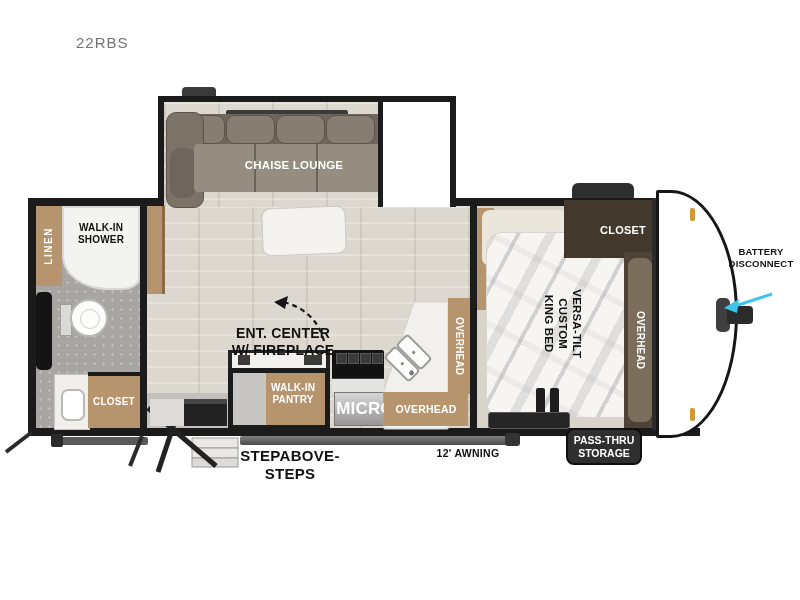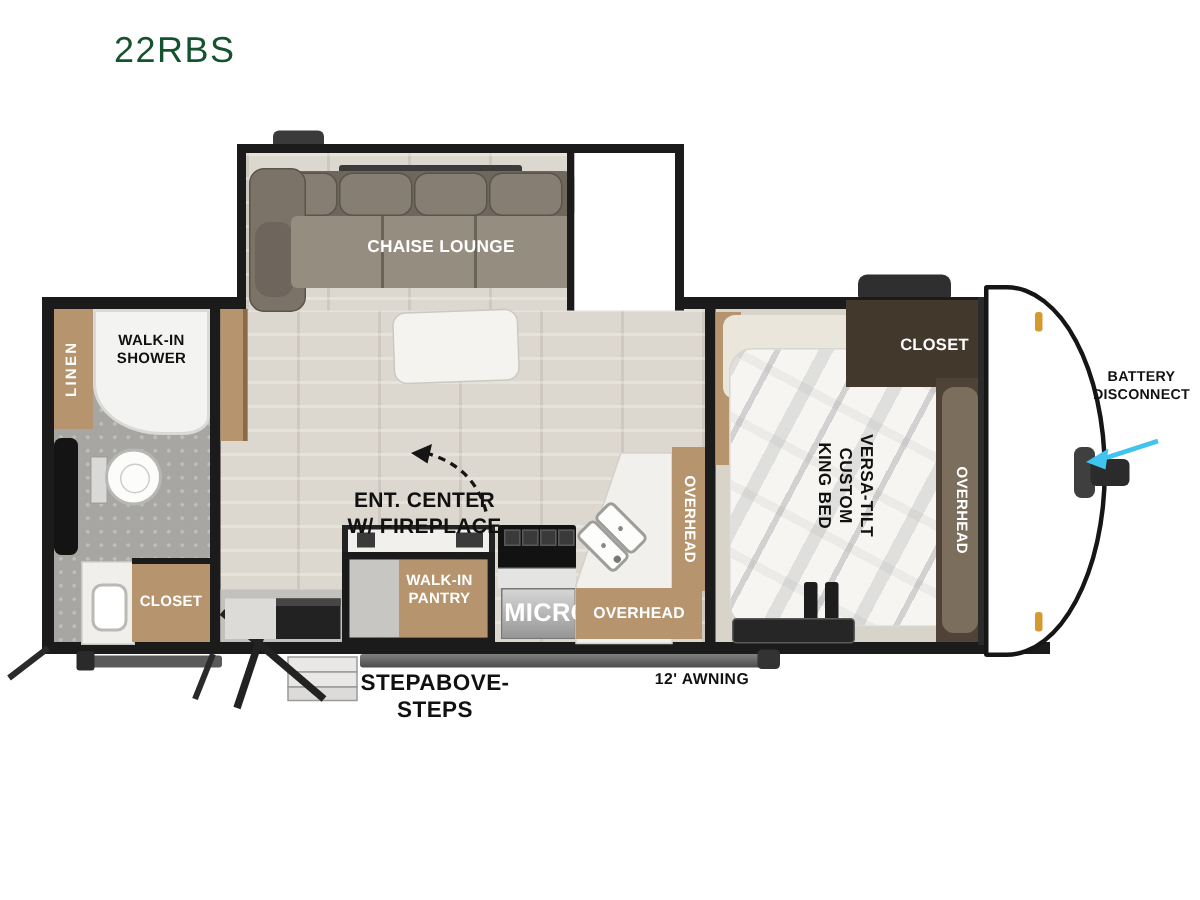--- a/index.html
+++ b/index.html
@@ -7,21 +7,21 @@
         font-family:"Liberation Sans",sans-serif;}
   .abs{position:absolute;}
   .lbl{position:absolute;font-weight:700;color:#111;white-space:pre-line;text-align:center;
        line-height:1.18;font-size:14px;letter-spacing:.2px;z-index:4;}
   .w{color:#fff;}
   .flexc{display:flex;align-items:center;justify-content:center;}
   .vrl{writing-mode:vertical-rl;}
   .wall{background:var(--c-wall,#1b1b1b);position:absolute;z-index:1;}
   .iwall{background:var(--c-wall,#1b1b1b);position:absolute;z-index:2;}
   .wood{background:var(--c-wood,#b5946e);}
-  .title{position:absolute;left:76px;top:20px;font-size:24px;letter-spacing:1px;color:#14532d;}
+  .title{position:absolute;left:76px;top:34px;font-size:15px;letter-spacing:1px;color:#737373;}
 
   .floor-living{background:#dcd7cf;
     background-image:repeating-linear-gradient(180deg,rgba(255,255,255,.28) 0 2px,rgba(0,0,0,0) 2px 16px),
                      repeating-linear-gradient(90deg,rgba(120,110,95,.14) 0 2px,rgba(0,0,0,0) 2px 54px);}
   .floor-bath{background:#a8a6a2;background-image:radial-gradient(rgba(255,255,255,.28) 1px,rgba(0,0,0,0) 1.4px);background-size:9px 9px;}
   .floor-bed{background:#d9d4ca;}
 
   #slideout{position:absolute;left:158px;top:96px;width:298px;height:111px;z-index:2;
     border:6px solid var(--c-wall,#1b1b1b);border-bottom:0;box-sizing:border-box;}
   .mattress{position:absolute;left:486px;top:232px;width:152px;height:184px;border-radius:16px;
@@ -189,14 +189,16 @@
     <polygon class="arrow-head" points="2,18 17,9 15,23"></polygon>
   </svg>
 
   <div class="abs" style="left:56px;top:437px;width:92px;height:8px;background:#5a5a5a;border-radius:2px;z-index:1;"></div>
   <div class="abs" style="left:51px;top:434px;width:12px;height:13px;background:#2a2a2a;border-radius:2px;z-index:1;"></div>
   <div class="abs" style="left:240px;top:436px;width:272px;height:9px;background:linear-gradient(180deg,#808080,#4c4c4c);border-radius:2px;z-index:1;"></div>
   <div class="abs" style="left:505px;top:433px;width:15px;height:13px;background:#333;border-radius:3px;z-index:1;"></div>
 
   <div class="lbl" style="left:234px;top:447px;width:112px;font-size:15px;letter-spacing:.3px;">STEPABOVE-STEPS</div>
   <div class="lbl" style="left:428px;top:447px;width:80px;font-size:10.5px;letter-spacing:.3px;">12' AWNING</div>
+  <div class="badge">PASS-THRU
+STORAGE</div>
 
 </div>
 
 </body></html>

